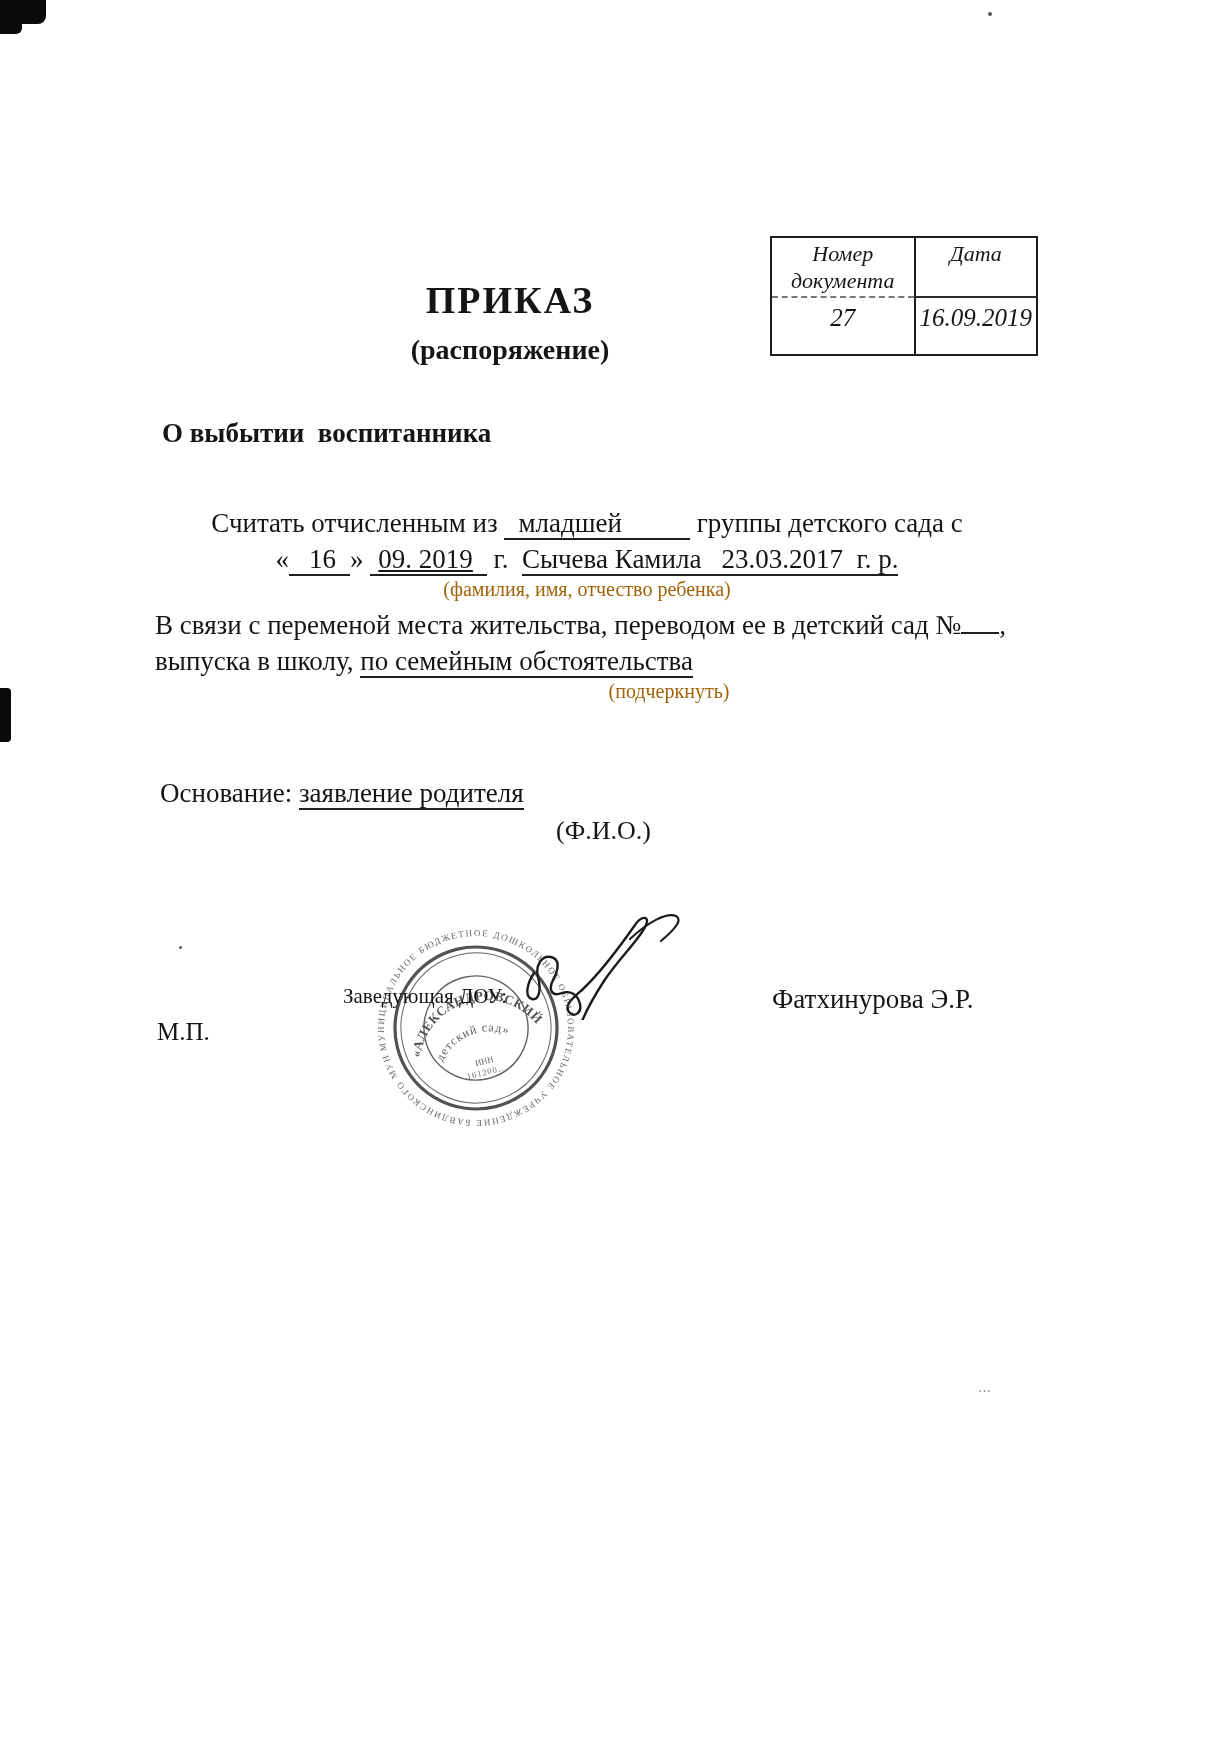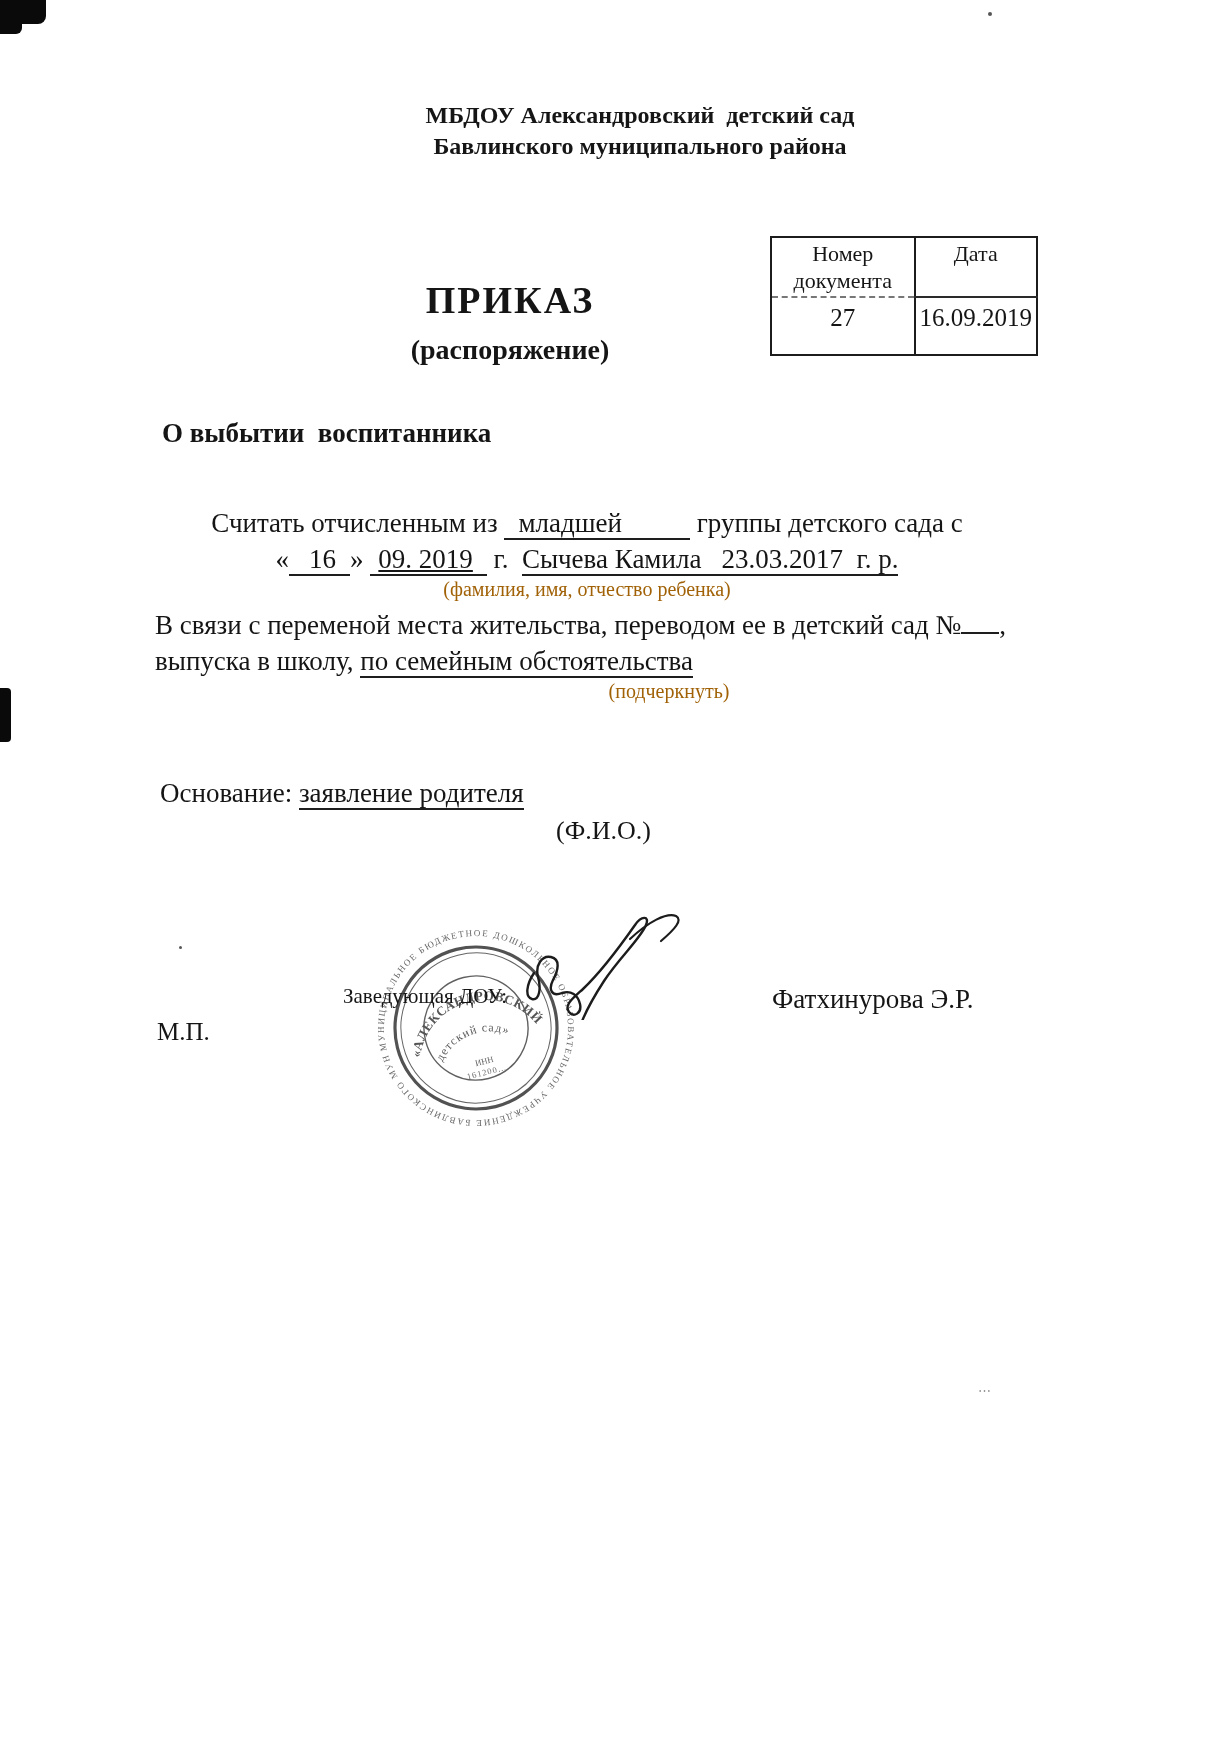--- a/index.html
+++ b/index.html
@@ -28,21 +28,21 @@
     position:absolute;left:330px;top:100px;width:620px;
     text-align:center;font-weight:bold;font-size:24px;line-height:31px;
   }
 
   
   .doc-table{
     position:absolute;left:770px;top:236px;width:268px;
     border:2px solid #1c1c1c;border-collapse:collapse;
     font-size:22px;text-align:center;
   }
-  .doc-table td{border-left:2px solid #1c1c1c;padding:2px 4px;vertical-align:top;}
+  .doc-table td{border-left:2px solid #1c1c1c;padding:2px 4px;vertical-align:top;font-style:italic;}
   .doc-table td:first-child{border-left:none;width:138px;}
   .doc-table tr.hdr td{height:52px;line-height:27px;}
   .doc-table tr.hdr td.dash-sep{border-bottom:2px dashed #777;}
   .doc-table tr.hdr td.solid-sep{border-bottom:2px solid #2a2a2a;}
   .doc-table tr.val td{font-size:25px;height:48px;padding-top:6px;}
 
   
   .title-block{
     position:absolute;left:360px;top:278px;width:300px;
     text-align:center;font-weight:bold;
@@ -88,24 +88,20 @@
 
 <div class="page">
 
   <div class="artifact art-topleft"></div>
   <div class="artifact art-topleft2"></div>
   <div class="artifact art-leftbar"></div>
   <div class="speck speck-a"></div>
   <div class="speck speck-b"></div>
   <div class="dots-br">⋯</div>
 
-  <div class="org-header">
-    <div class="pre">МБДОУ Александровский  детский сад</div>
-    <div class="pre">Бавлинского муниципального района</div>
-  </div>
 
   <table class="doc-table">
     <tbody>
         <tr class="hdr">
       <td class="dash-sep">Номер документа</td>
       <td class="solid-sep">Дата</td>
     </tr>
     <tr class="val">
       <td>27</td>
       <td>16.09.2019</td>

